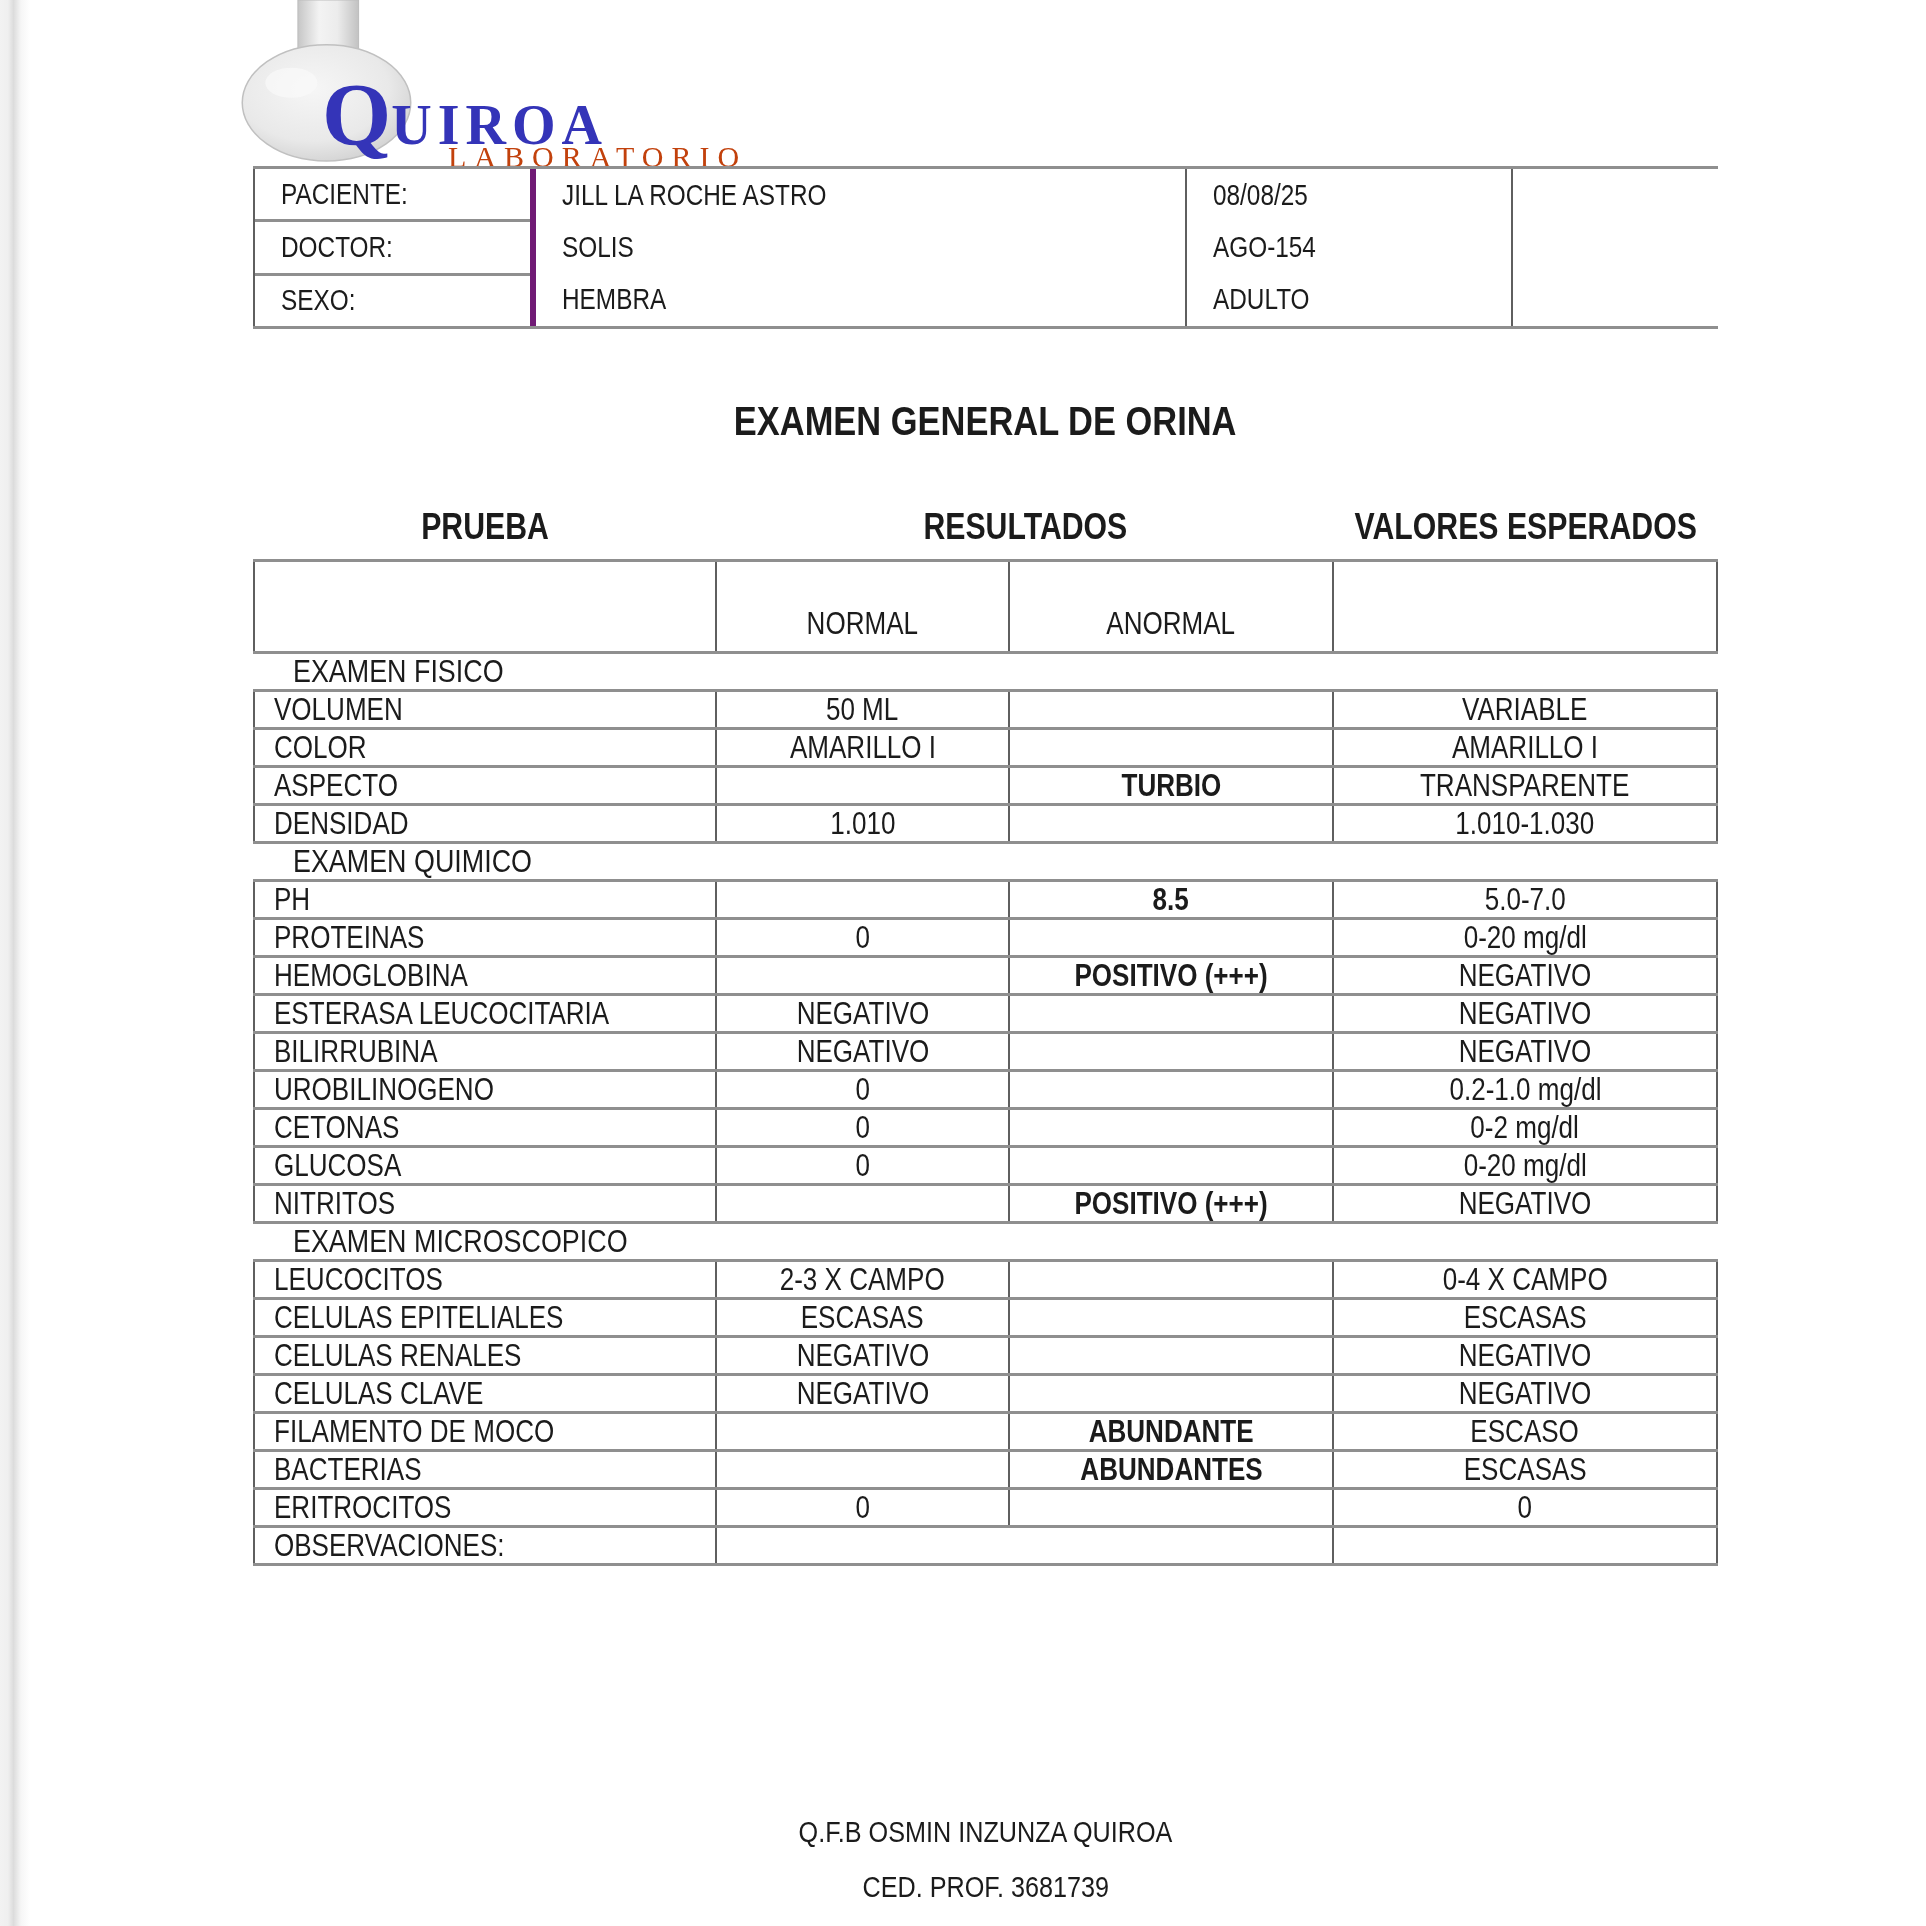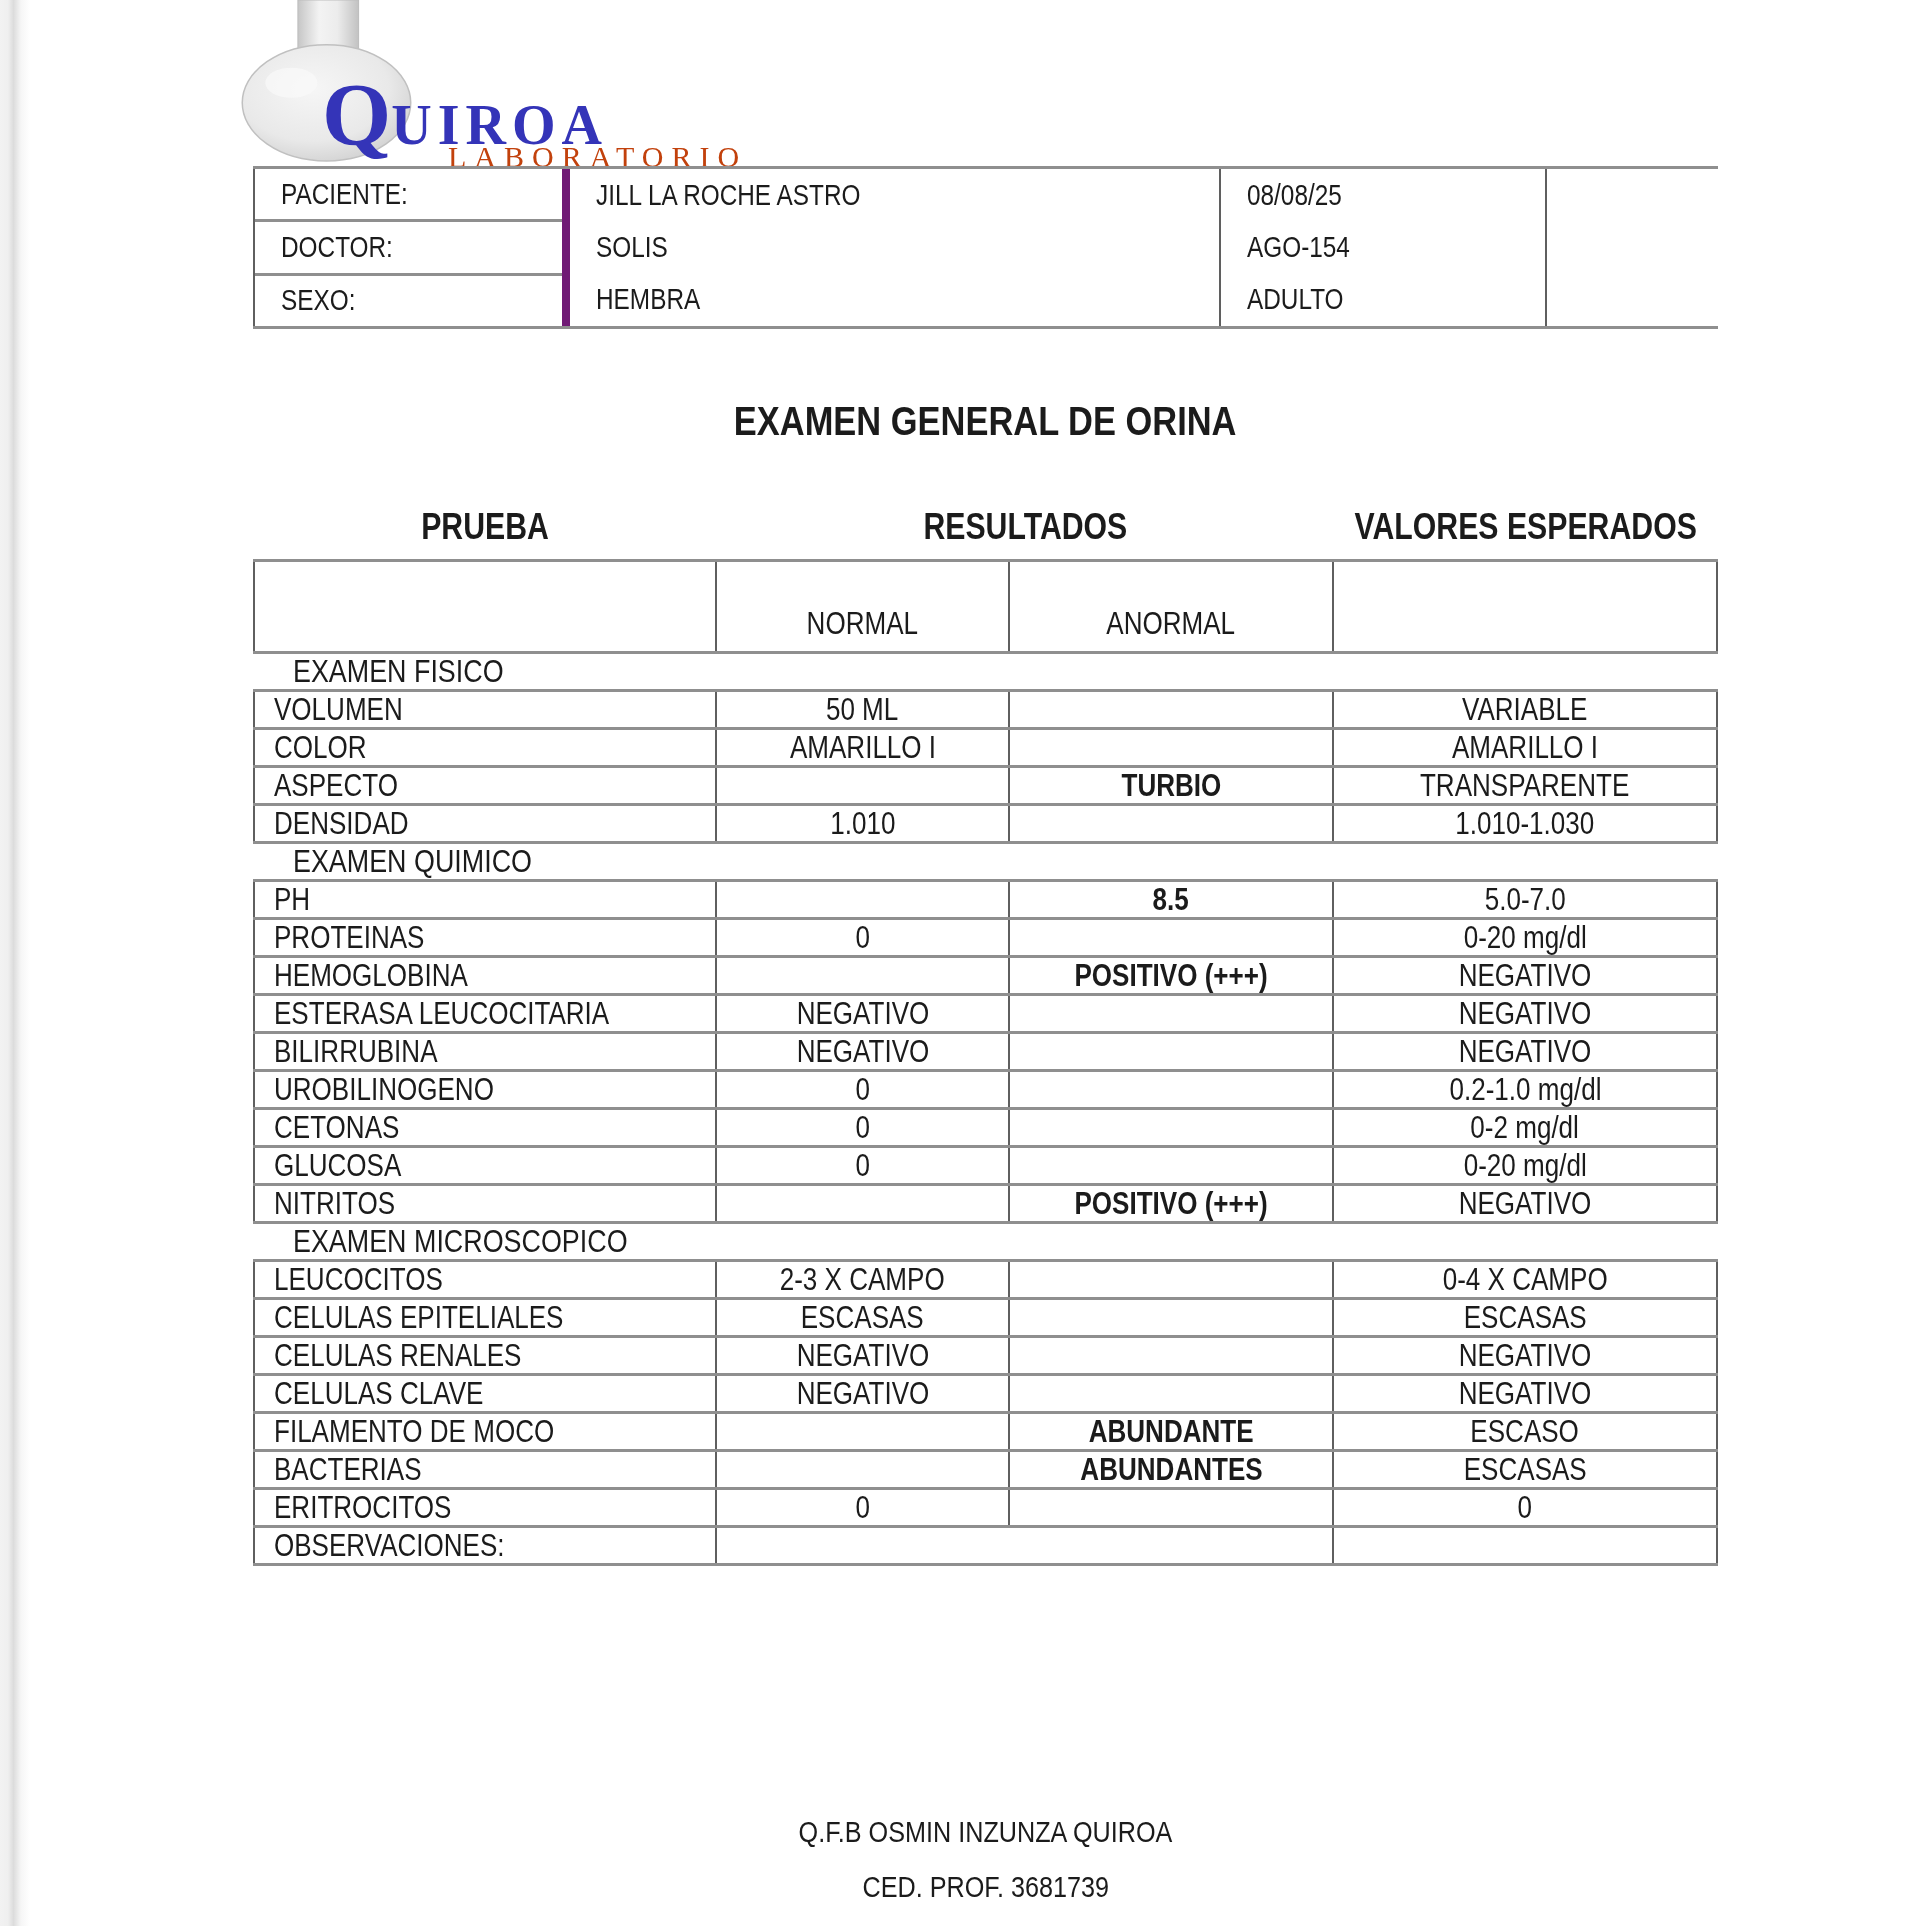--- a/index.html
+++ b/index.html
@@ -12,21 +12,21 @@
   .brand{position:absolute;left:322px;top:63px;white-space:nowrap;color:#3434b8;
          font-family:"Liberation Serif",serif;font-weight:bold;}
   .brand .q{font-size:89px;}
   .brand .rest{font-size:56px;letter-spacing:6px;}
   .brand-sub{position:absolute;left:448px;top:140px;font-family:"Liberation Serif",serif;
              font-size:30px;letter-spacing:8px;color:#c2410c;white-space:nowrap;text-align:right;}
   
   .ptable{position:absolute;left:253px;top:166px;width:1465px;height:163px;box-sizing:border-box;
           border-top:3px solid #8f8f8f;border-bottom:3px solid #8f8f8f;display:flex;font-size:29px;}
   .pcol{display:flex;flex-direction:column;box-sizing:border-box;}
-  .pcol.a{width:317px;border-left:2px solid #5f5f5f;border-right:8px solid #701a75;}
+  .pcol.a{width:283px;border-left:2px solid #5f5f5f;border-right:6px solid #701a75;}
   .pcol.b{width:651px;border-right:2px solid #5f5f5f;}
   .pcol.c{width:204px;border-right:2px solid #5f5f5f;}
   .pcol.d{width:326px;border-right:2px solid #5f5f5f;}
   .pcell{flex:1;display:flex;align-items:center;padding-left:26px;box-sizing:border-box;}
   .pcol.a .pcell,.pcol.c .pcell{border-bottom:3px solid #8f8f8f;}
   .pcol.a .pcell:last-child,.pcol.c .pcell:last-child{border-bottom:none;}
   
   .title{position:absolute;left:253px;top:398px;width:1465px;text-align:center;
          font-size:41px;font-weight:bold;}
   .colheads{position:absolute;left:253px;top:501px;width:1465px;height:52px;display:flex;

